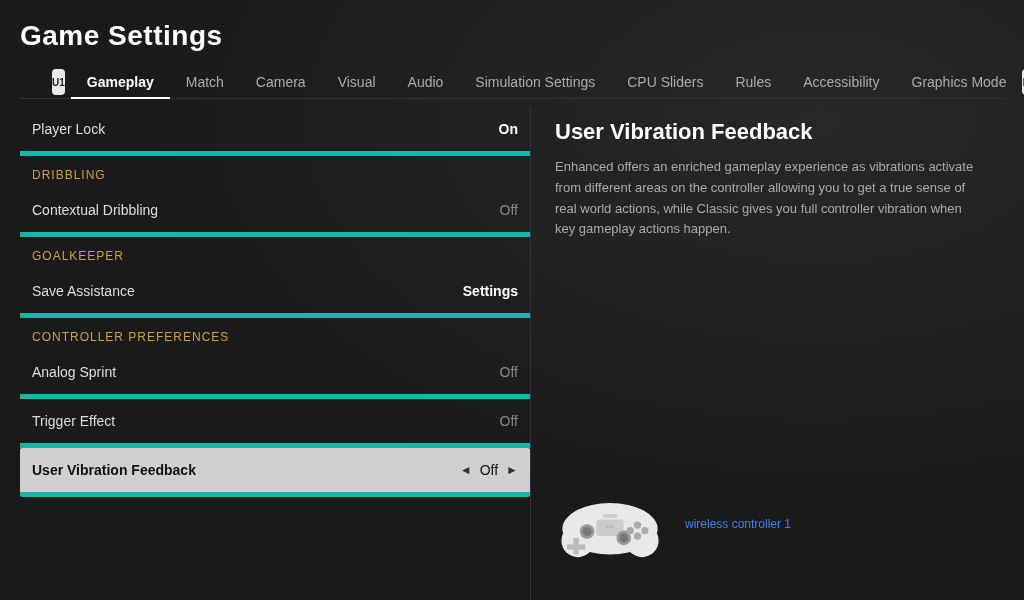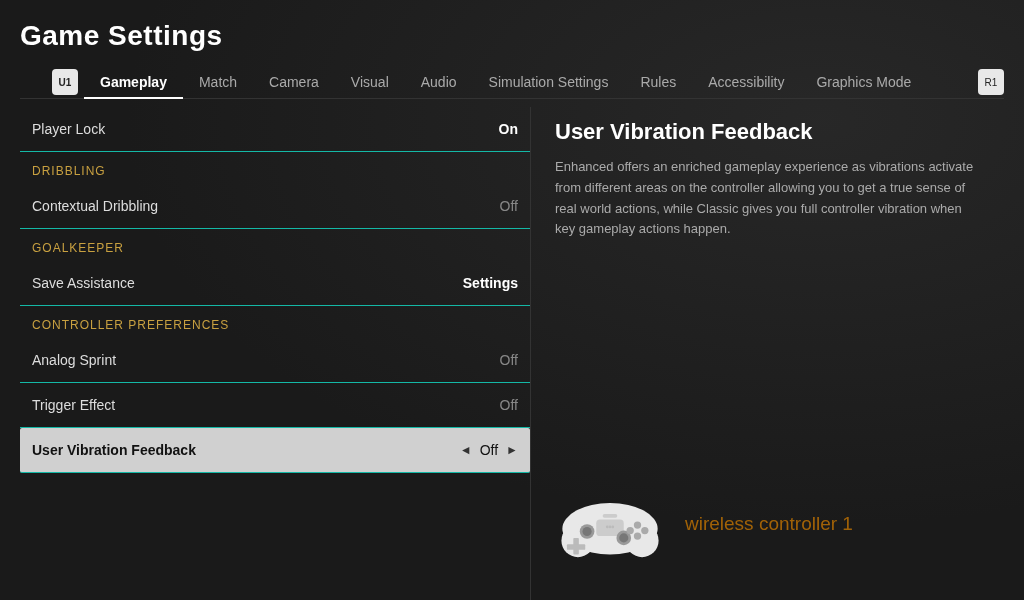--- a/index.html
+++ b/index.html
@@ -120,21 +120,21 @@
       overflow-y: auto;
       scrollbar-width: none;
     }
     .left-panel::-webkit-scrollbar { display: none; }
 
     .setting-row {
       display: flex;
       align-items: center;
       justify-content: space-between;
       padding: 14px 12px;
-      border-bottom: 1px solid #14b8a6;
+      border-bottom: 5px solid #14b8a6;
       cursor: pointer;
     }
 
     .setting-row.highlighted {
       background: #d0d0d0;
       border-radius: 2px;
     }
 
     .setting-row.highlighted .setting-label {
       color: #111;
@@ -209,22 +209,22 @@
       gap: 20px;
     }
 
     
     .controller-icon {
       width: 110px;
       height: 80px;
     }
 
     .controller-name {
-      font-size: 19px;
-      color: #a16207;
+      font-size: 12px;
+      color: #3b82f6;
       margin-top: 7px;
     }
 
     
     .panel-divider {
       width: 1px;
       background: #333;
       margin-top: 8px;
     }
   </style>
@@ -236,20 +236,21 @@
   <div class="page-title">Game Settings</div>
 
   <div class="nav-tabs">
     <div class="nav-tab-icon">U1</div>
     <div class="nav-tab active">Gameplay</div>
     <div class="nav-tab">Match</div>
     <div class="nav-tab">Camera</div>
     <div class="nav-tab">Visual</div>
     <div class="nav-tab">Audio</div>
     <div class="nav-tab">Simulation Settings</div>
+    <div class="nav-tab">CPU Sliders</div>
     <div class="nav-tab">Rules</div>
     <div class="nav-tab">Accessibility</div>
     <div class="nav-tab">Graphics Mode</div>
     <div class="nav-tab-r1">R1</div>
   </div>
 
   <div class="main-content">
 
     <div class="left-panel">
 

